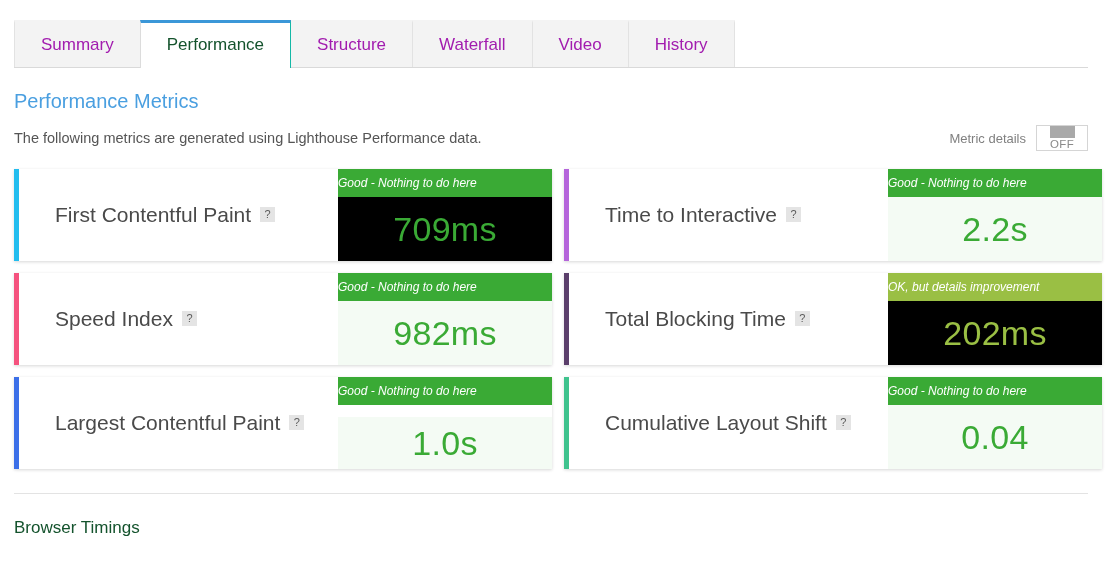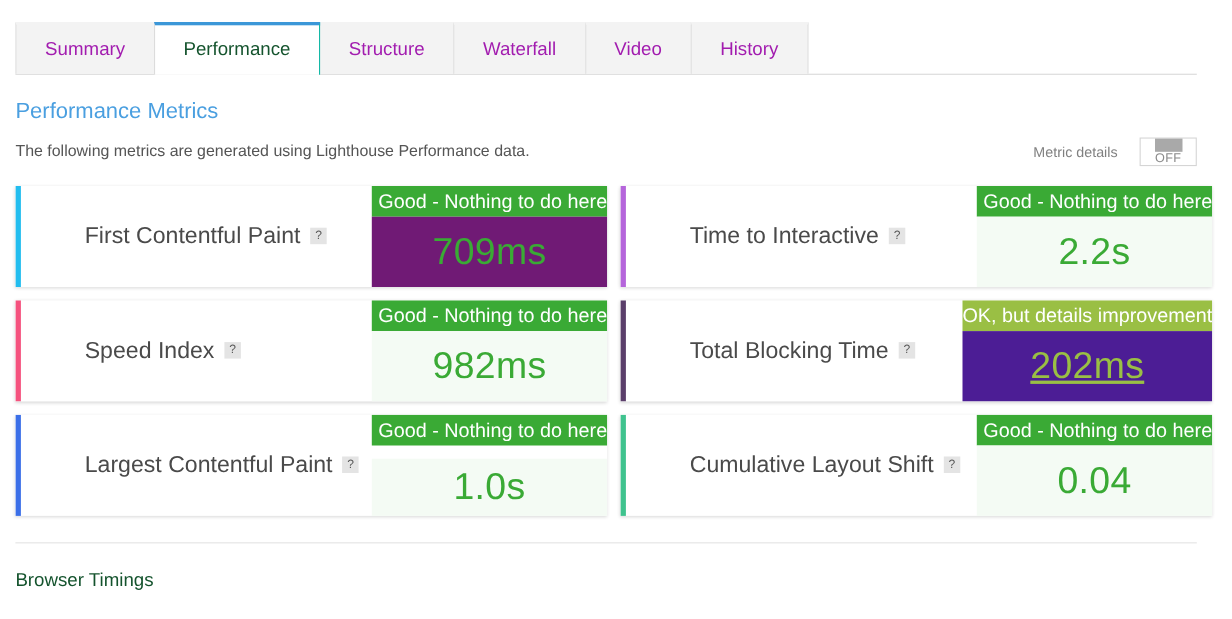--- a/index.html
+++ b/index.html
@@ -69,21 +69,21 @@
   }
   .section-sub {
     font-size: 14.5px;
     color: #555555;
   }
 
   
   .toggle-wrap {
     display: flex;
     align-items: center;
-    gap: 20px;
+    gap: 10px;
   }
   .toggle-label {
     font-size: 13px;
     color: #808080;
   }
   .toggle {
     display: flex;
     align-items: center;
     width: 52px;
     height: 26px;
@@ -122,21 +122,21 @@
     overflow: hidden;
   }
   .accent {
     width: 5px;
     flex: 0 0 5px;
   }
   .card-name {
     flex: 1 1 auto;
     display: flex;
     align-items: center;
-    padding-left: 58px;
+    padding-left: 36px;
     min-width: 0;
   }
   .metric-label {
     font-size: 21px;
     color: #4a4a4a;
     font-weight: normal;
     white-space: nowrap;
   }
   .help {
     display: inline-block;
@@ -152,25 +152,26 @@
     cursor: pointer;
   }
   .card-value {
     flex: 0 0 214px;
     display: flex;
     flex-direction: column;
   }
   .badge {
     height: 28px;
     line-height: 28px;
-    text-align: right;
-    font-size: 18px;
+    text-align: left;
+    font-size: 12px;
     color: #ffffff;
     white-space: nowrap;
     overflow: hidden;
+    font-style: italic;
   }
   .value {
     flex: 1;
     display: flex;
     align-items: center;
     justify-content: center;
     font-size: 34px;
     font-weight: normal;
     letter-spacing: .3px;
   }
@@ -214,21 +215,21 @@
 </div>
 
 <div class="grid">
     <div class="card">
       <div class="accent" style="background: rgb(34, 189, 239);"></div>
       <div class="card-name">
         <span class="metric-label">First Contentful Paint<span class="help">?</span></span>
       </div>
       <div class="card-value">
         <div class="badge" style="background: rgb(58, 170, 53);">Good - Nothing to do here</div>
-        <div class="value" style="background: #701a75; color: rgb(58, 170, 53);">709ms</div>
+        <div class="value" style="background: #000000; color: rgb(58, 170, 53);">709ms</div>
       </div>
     </div>
     <div class="card">
       <div class="accent" style="background: rgb(181, 101, 219);"></div>
       <div class="card-name">
         <span class="metric-label">Time to Interactive<span class="help">?</span></span>
       </div>
       <div class="card-value">
         <div class="badge" style="background: rgb(58, 170, 53);">Good - Nothing to do here</div>
         <div class="value" style="background: rgb(244, 251, 244); color: rgb(58, 170, 53);">2.2s</div>
@@ -244,21 +245,21 @@
         <div class="value" style="background: rgb(244, 251, 244); color: rgb(58, 170, 53);">982ms</div>
       </div>
     </div>
     <div class="card">
       <div class="accent" style="background: rgb(91, 63, 107);"></div>
       <div class="card-name">
         <span class="metric-label">Total Blocking Time<span class="help">?</span></span>
       </div>
       <div class="card-value">
         <div class="badge" style="background: rgb(154, 191, 68);">OK, but details improvement</div>
-        <div class="value" style="background: #4c1d95; color: rgb(154, 191, 68); text-decoration: underline;">202ms</div>
+        <div class="value" style="background: #000000; color: rgb(154, 191, 68);">202ms</div>
       </div>
     </div>
     <div class="card">
       <div class="accent" style="background: rgb(59, 111, 232);"></div>
       <div class="card-name">
         <span class="metric-label">Largest Contentful Paint<span class="help">?</span></span>
       </div>
       <div class="card-value">
         <div class="badge" style="background: rgb(58, 170, 53);">Good - Nothing to do here</div>
         <div class="value" style="background: rgb(244, 251, 244); color: rgb(58, 170, 53); margin-top: 12px;">1.0s</div>

